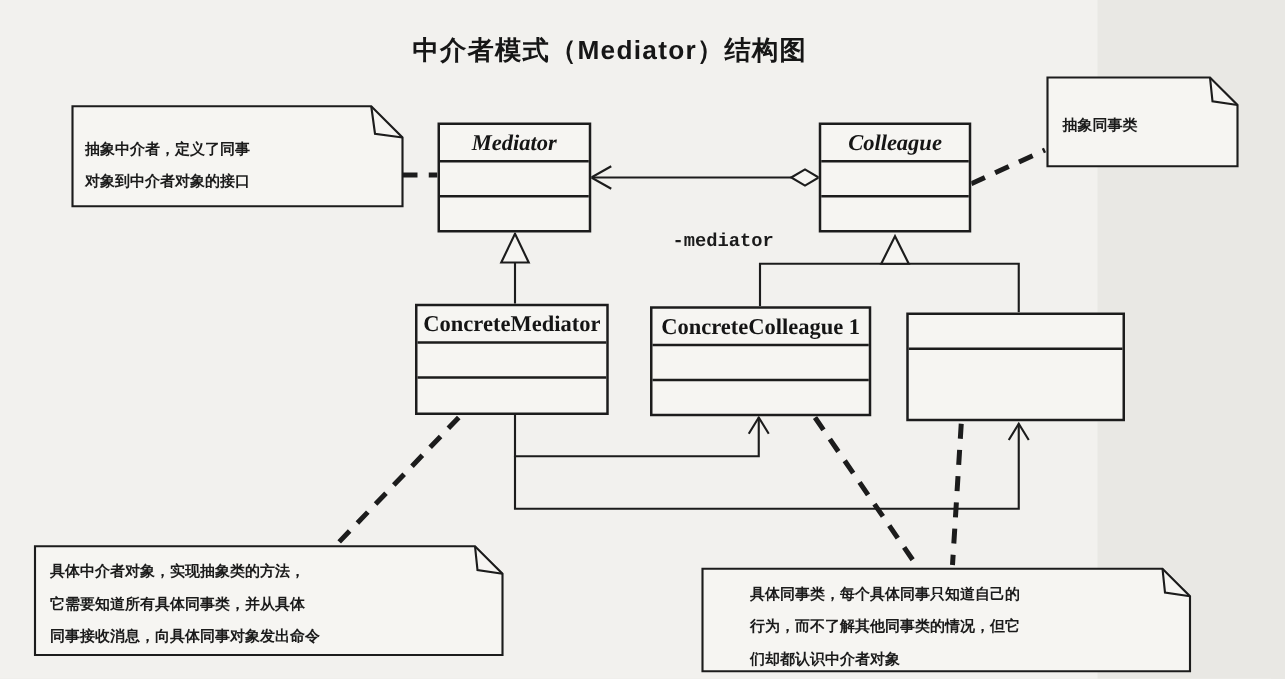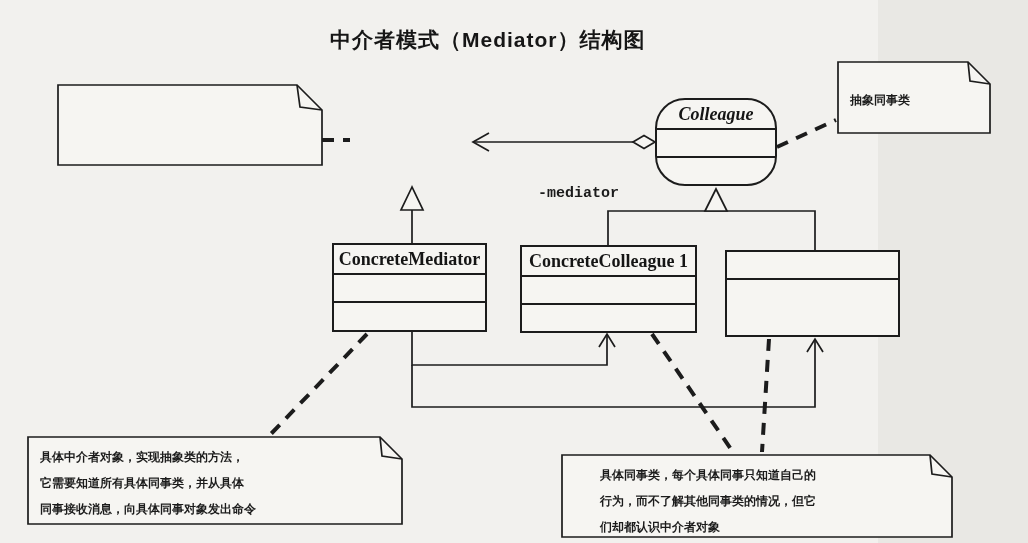--- a/index.html
+++ b/index.html
@@ -94,22 +94,27 @@
       <line x1="322" y1="140" x2="350" y2="140"></line>
       <line x1="777" y1="147" x2="836" y2="120"></line>
       <line x1="367" y1="334" x2="268" y2="437"></line>
       <line x1="652" y1="334" x2="733" y2="452"></line>
       <line x1="769" y1="339" x2="762" y2="452"></line>
     </g>
   </svg>
 
   <div class="diagram-title">中介者模式（Mediator）结构图</div>
 
+  <div class="uml-class abstract" style="left:350px;top:98px;width:123px;height:88px;">
+    <div class="name-compartment">Mediator</div>
+    <div class="attr-compartment"></div>
+    <div class="op-compartment"></div>
+  </div>
 
-  <div class="uml-class abstract" style="left:655px;top:98px;width:122px;height:88px;border-radius:30px;">
+  <div class="uml-class abstract" style="left:655px;top:98px;width:122px;height:88px;">
     <div class="name-compartment">Colleague</div>
     <div class="attr-compartment"></div>
     <div class="op-compartment"></div>
   </div>
 
   <div class="uml-class" style="left:332px;top:243px;width:155px;height:89px;">
     <div class="name-compartment">ConcreteMediator</div>
     <div class="attr-compartment"></div>
     <div class="op-compartment"></div>
   </div>
@@ -120,20 +125,22 @@
     <div class="op-compartment"></div>
   </div>
 
   <div class="uml-class" style="left:725px;top:250px;width:175px;height:87px;">
     <div class="attr-compartment"></div>
     <div class="op-compartment"></div>
   </div>
 
   <div class="role-label">-mediator</div>
 
+  <div class="note-text" style="left:68px;top:106px;width:244px;">抽象中介者，定义了同事
+对象到中介者对象的接口</div>
 
   <div class="note-text" style="left:850px;top:87px;width:130px;">抽象同事类</div>
 
   <div class="note-text" style="left:40px;top:444px;width:356px;">具体中介者对象，实现抽象类的方法，
 它需要知道所有具体同事类，并从具体
 同事接收消息，向具体同事对象发出命令</div>
 
   <div class="note-text" style="left:600px;top:462px;width:370px;">具体同事类，每个具体同事只知道自己的
 行为，而不了解其他同事类的情况，但它
 们却都认识中介者对象</div>

